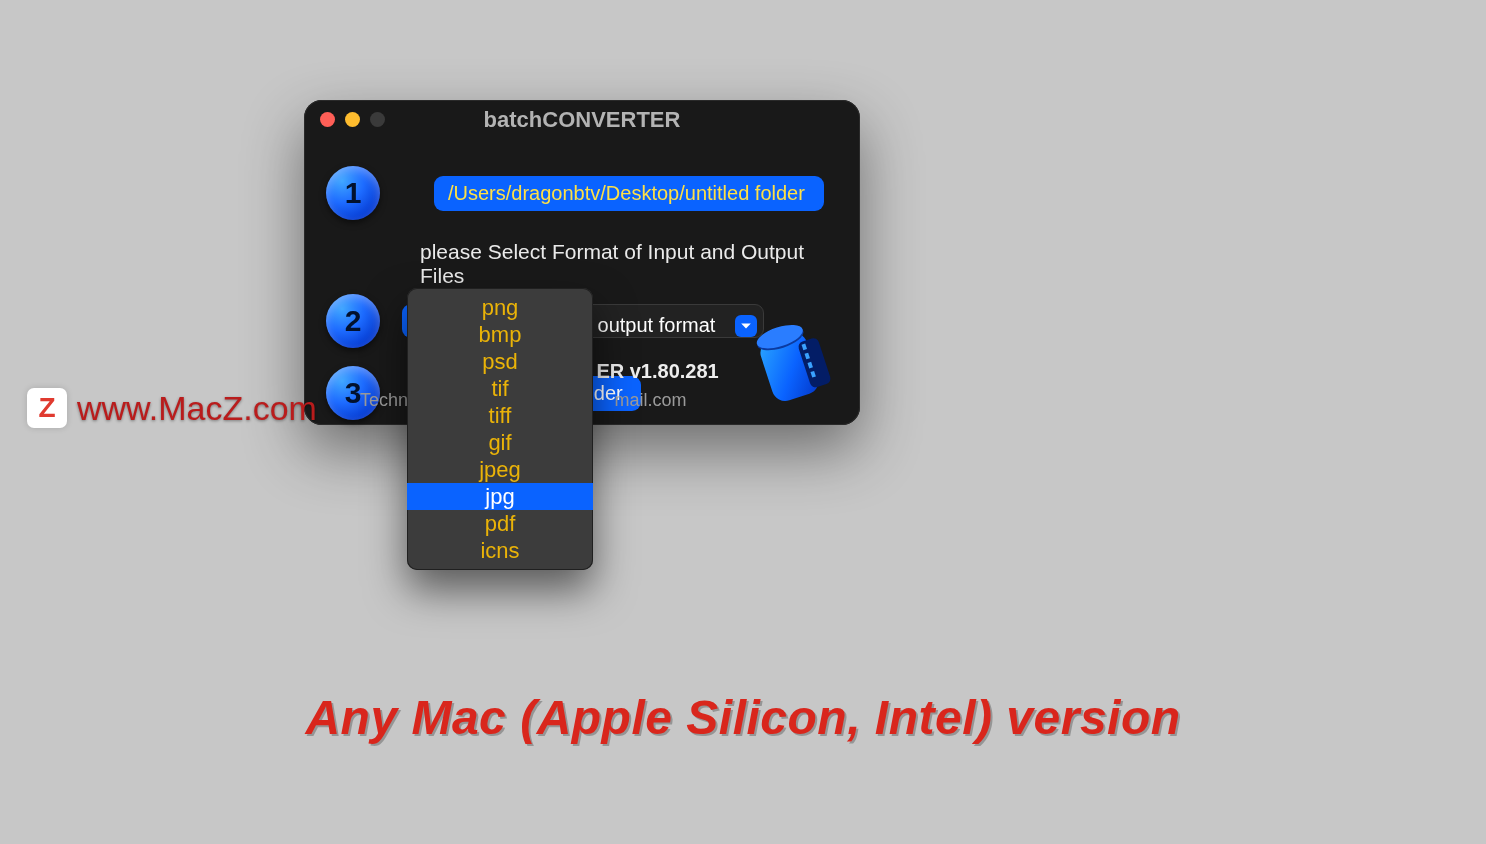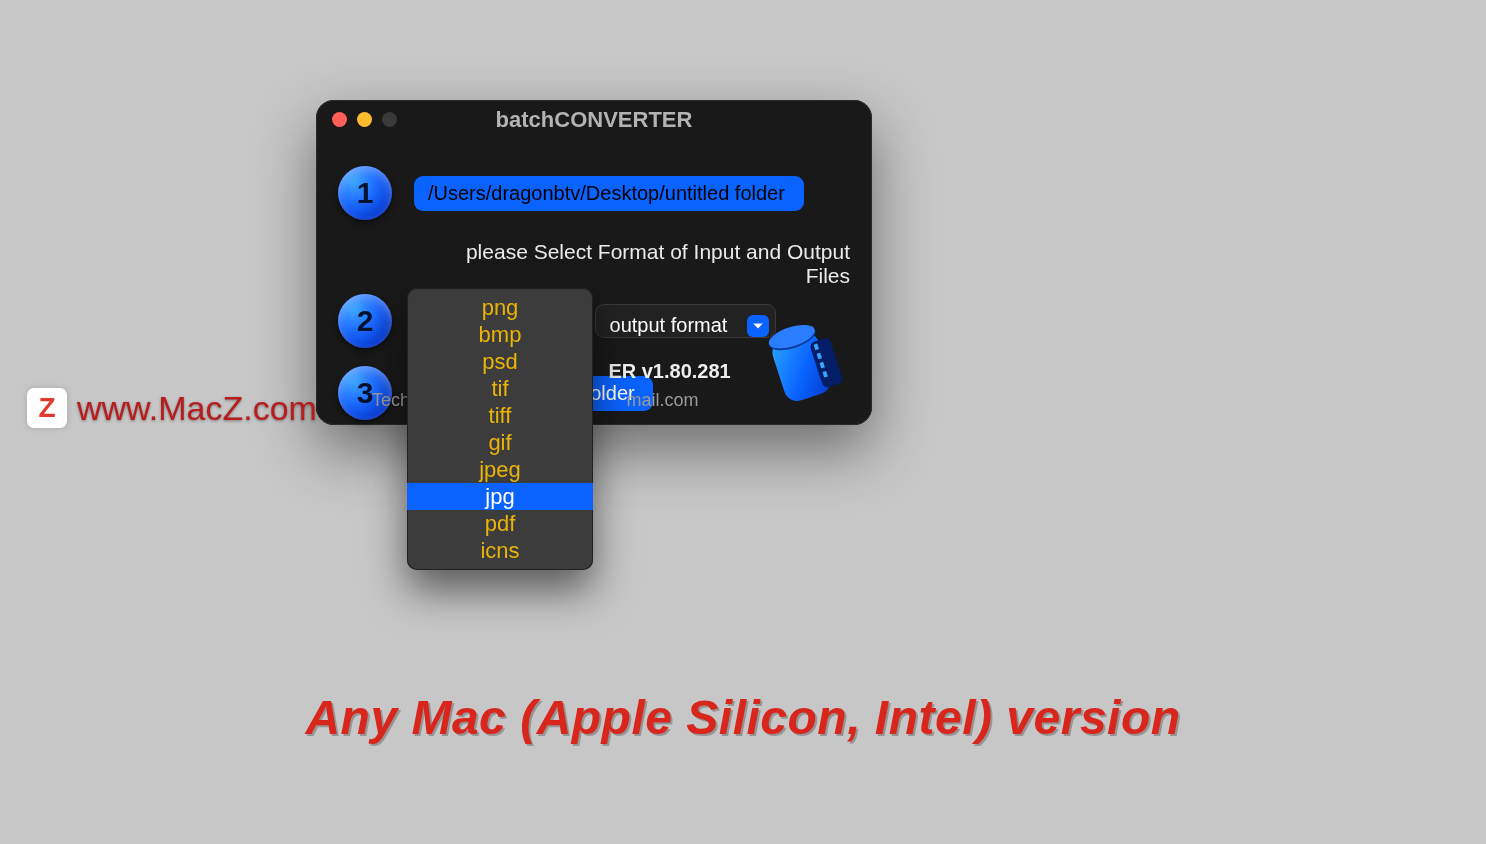--- a/index.html
+++ b/index.html
@@ -52,21 +52,21 @@
     font-style: italic;
     font-weight: 800;
     font-size: 48px;
     letter-spacing: .5px;
     text-shadow: 2px 2px 0 rgba(0,0,0,.25);
   }
 
   
   .window {
     position: absolute;
-    left: 316px;
+    left: 304px;
     top: 100px;
     width: 556px;
     height: 325px;
     background: #191919;
     border-radius: 18px;
     box-shadow: 0 25px 60px rgba(0,0,0,.45), 0 0 0 1px #2a2a2a inset;
     color: #e6e6e6;
   }
 
   .titlebar {
@@ -109,28 +109,29 @@
     width: 54px; height: 54px; border-radius: 50%;
     flex: 0 0 54px;
     background: radial-gradient(circle at 30% 28%, #3fa6ff 0%, #1d6bff 40%, #0030c8 85%, #001a70 100%);
     display:flex; align-items:center; justify-content:center;
     font-weight:900; font-size:30px; color:#02112d;
     box-shadow: inset 0 4px 10px rgba(255,255,255,.35), 0 3px 6px rgba(0,0,0,.5);
   }
 
   .blue-pill {
     background:#0a63ff;
-    color:#000000;
+    color:#fde047;
     border-radius: 9px;
     padding: 6px 14px;
     font-size: 20px;
     display:inline-flex;
     align-items:center;
     gap:8px;
     white-space:nowrap;
+    margin-left:32px;
   }
   .path-pill { width: 390px; justify-content:flex-start; }
 
   .instruction {
     color:#eaeaea;
     font-size: 21px;
   }
 
   .select {
     background:#0a63ff;
@@ -233,21 +234,21 @@
 
   <div class="content">
 
     <div class="row first">
       <div class="step-circle">1</div>
       <div class="blue-pill path-pill">
         <span>/Users/dragonbtv/Desktop/untitled folder</span>
       </div>
     </div>
 
-    <div style="margin-left:94px; margin-top:20px;text-align:right;" class="instruction">please Select Format of Input and Output Files</div>
+    <div style="margin-left:94px; margin-top:20px;" class="instruction">please Select Format of Input and Output Files</div>
 
     <div class="row" style="margin-top:6px;">
       <div class="step-circle">2</div>
       <div style="display:flex; align-items:center; gap:22px;">
         <div class="select">
           <span>jpg</span>
           <span class="chev">
             <svg viewBox="0 0 10 10">
                 <path d="M1 3 L5 7 L9 3 Z"></path>
               </svg>

